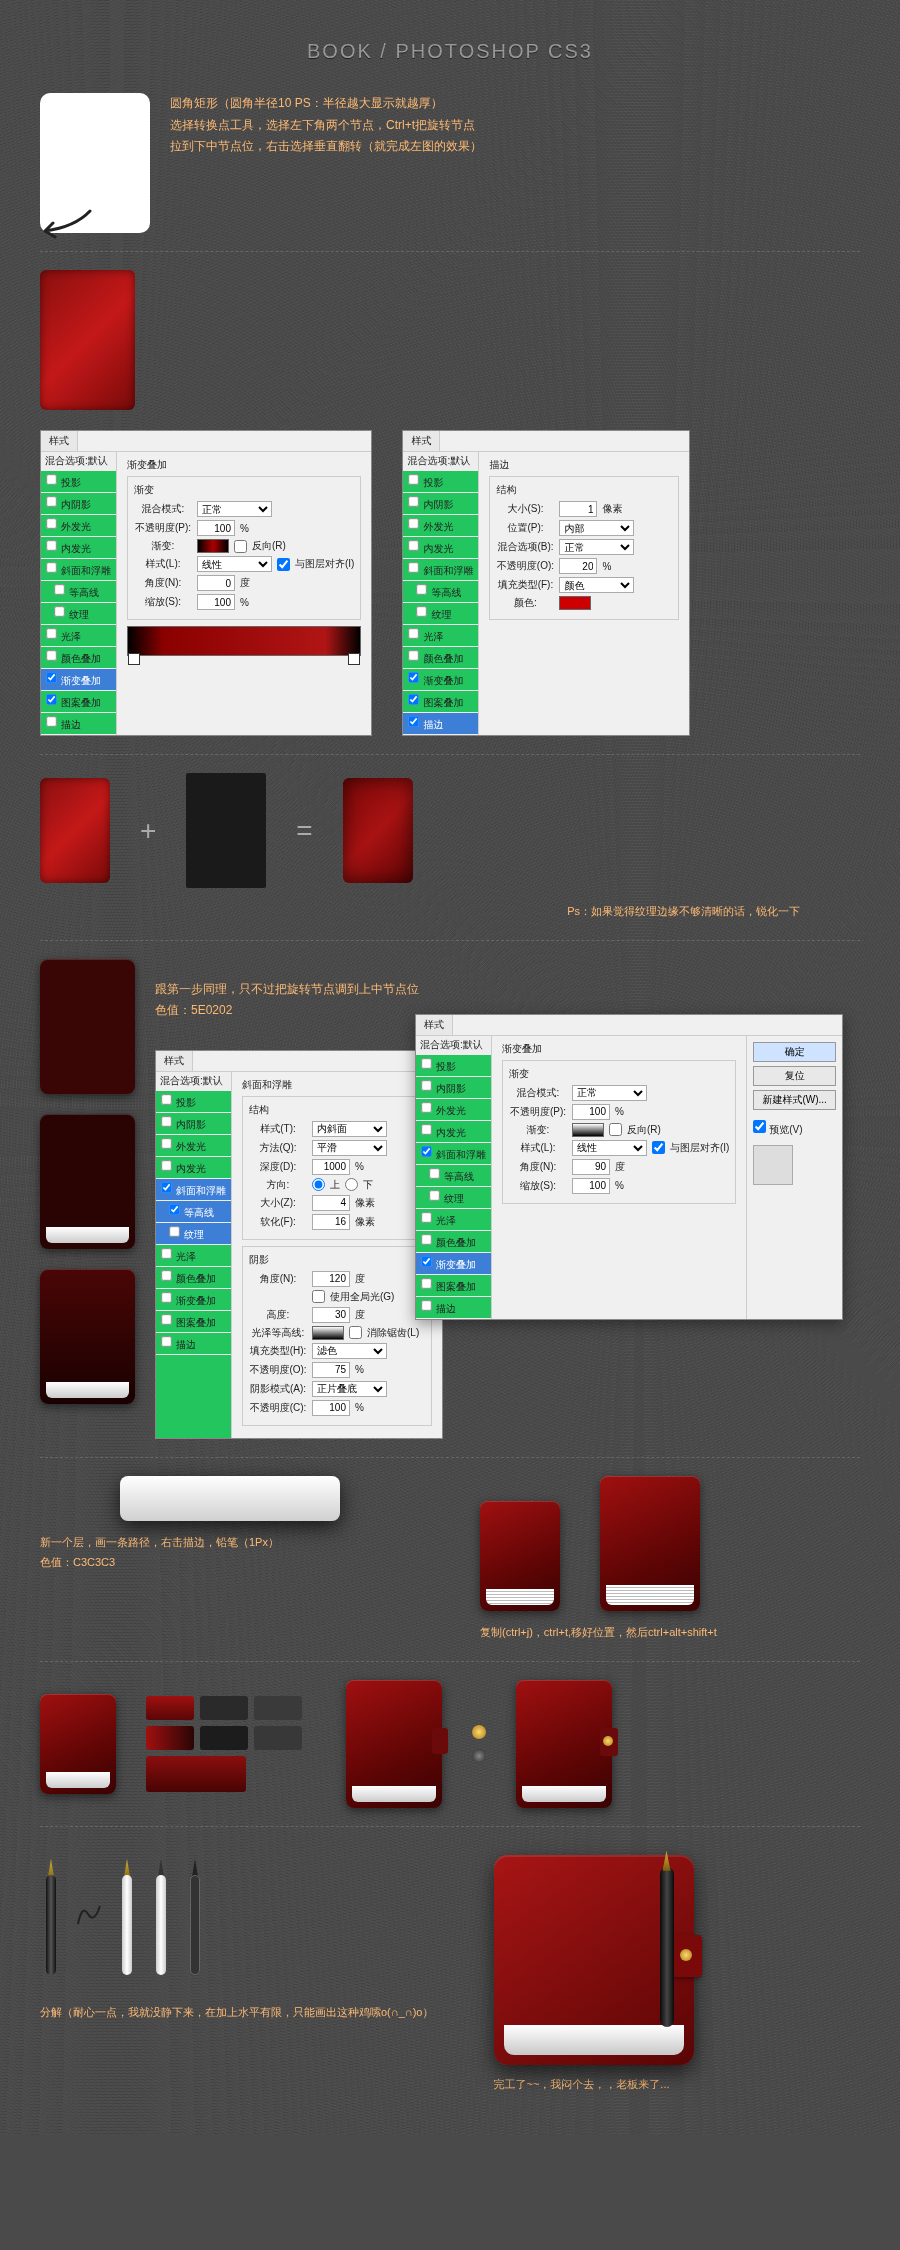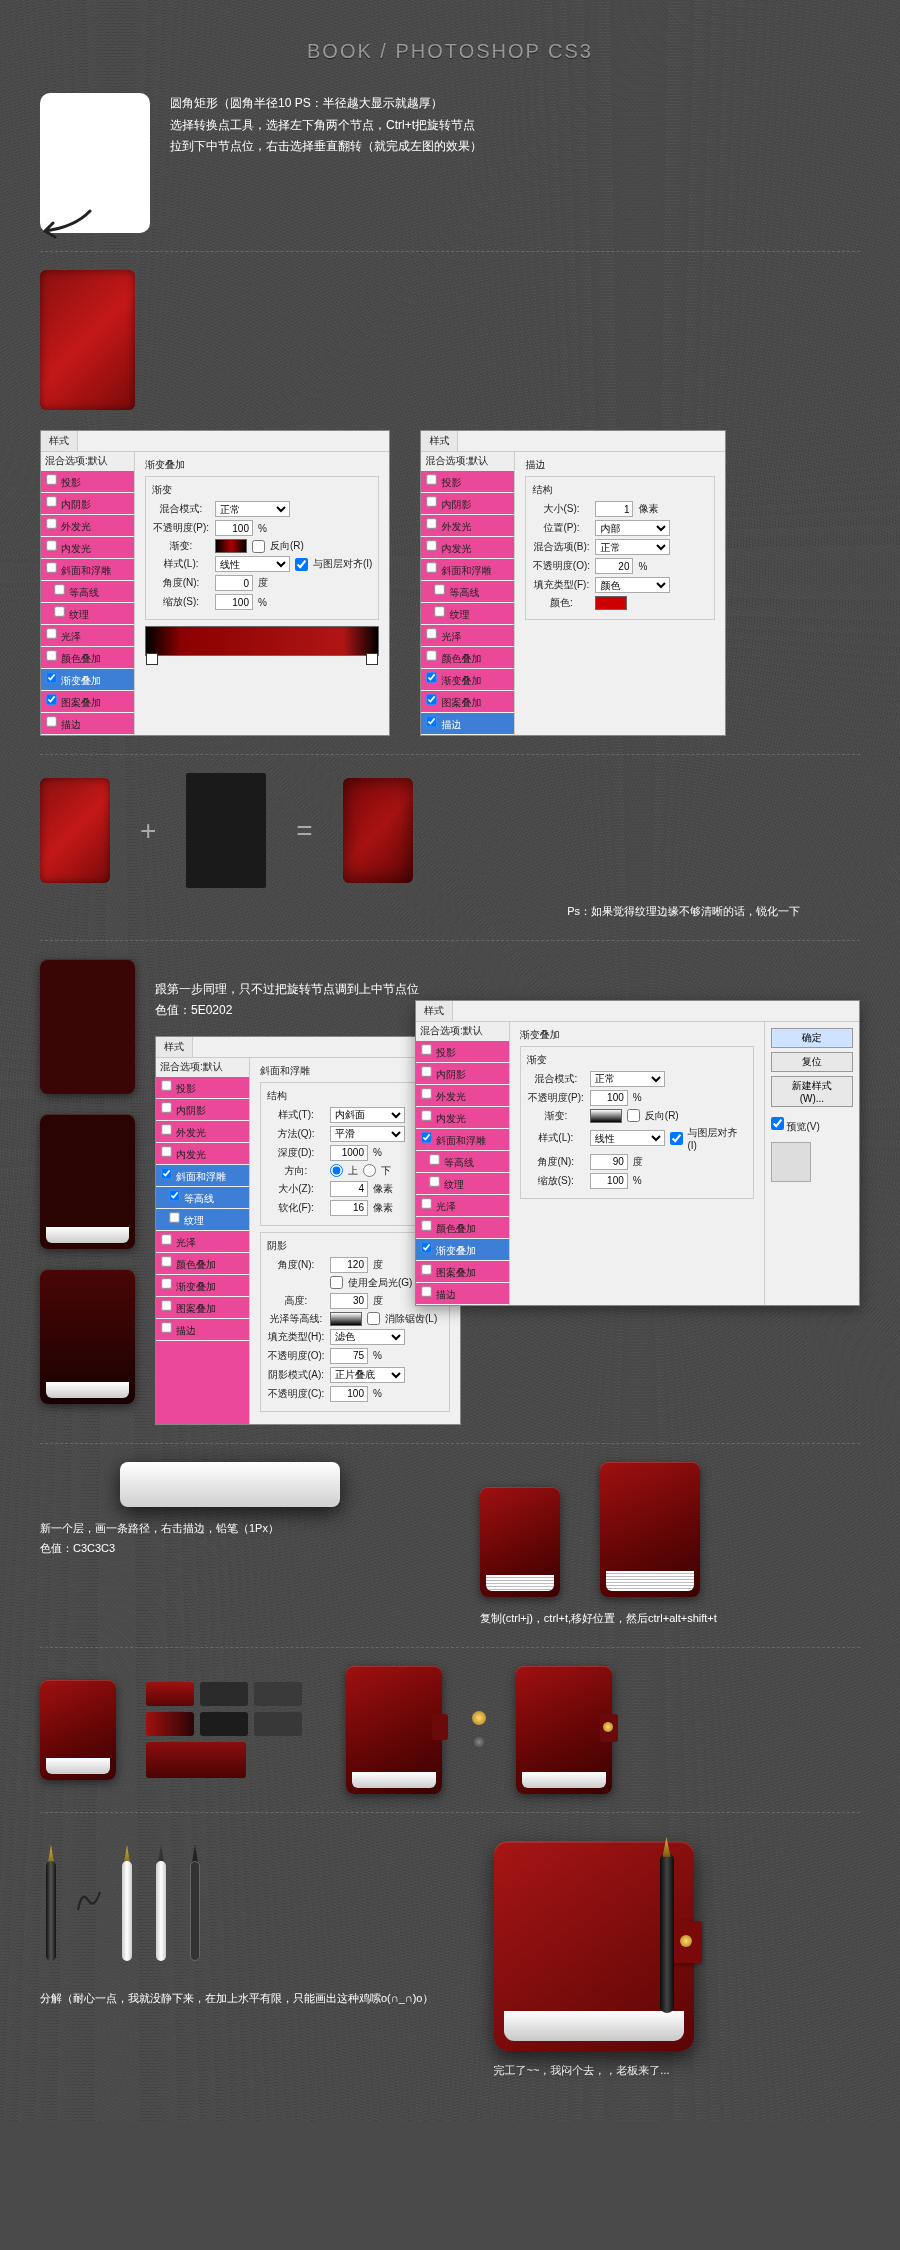--- a/index.html
+++ b/index.html
@@ -2,35 +2,35 @@
 <html><head>
 <meta charset="utf-8">
 <style>
 *{margin:0;padding:0;box-sizing:border-box}
 body{background:#4a4a4a;font-family:"Microsoft YaHei",sans-serif;font-size:11px;color:#aaa;width:900px;position:relative}
 .noise{position:absolute;inset:0;background-image:repeating-radial-gradient(circle at 13% 27%,rgba(0,0,0,.12) 0,transparent 1px,transparent 3px),repeating-radial-gradient(circle at 71% 53%,rgba(255,255,255,.05) 0,transparent 1px,transparent 3px);pointer-events:none}
 .header{text-align:center;padding:40px 0 30px;color:#999;font-size:20px;letter-spacing:2px;text-shadow:0 1px 0 #222}
 .sep{border:none;border-top:1px dashed #666;margin:18px 40px}
 .section{padding:0 40px;position:relative}
 .row{display:flex;align-items:flex-start;gap:20px}
-.caption{color:#ffffff;line-height:1.8;font-size:12px}
+.caption{color:#fdba74;line-height:1.8;font-size:12px}
 .caption.small{font-size:11px}
 .white-rect{width:110px;height:140px;background:#fff;border-radius:10px;position:relative}
 .arrow-drawn{position:absolute;bottom:-6px;left:-5px;width:60px;height:30px}
 .red-cover{width:95px;height:140px;background:linear-gradient(135deg,#8a0f0f,#c41818,#7a0a0a);border-radius:6px;box-shadow:inset 0 0 8px rgba(0,0,0,.5)}
 .red-cover.sm{width:70px;height:105px}
 .texture{width:80px;height:115px;background:#1a1a1a;border-radius:2px}
 .book{width:95px;height:135px;position:relative}
 .book-cover{position:absolute;inset:0;background:linear-gradient(155deg,#a01010,#600505 60%,#3a0202);border-radius:8px;box-shadow:0 3px 10px rgba(0,0,0,.5),inset 0 1px 0 rgba(255,255,255,.15)}
 .book-pages{position:absolute;bottom:6px;left:6px;right:6px;height:16px;background:linear-gradient(#fff,#ccc);border-radius:0 0 6px 6px}
 .panel{background:#f0f0f0;border:1px solid #888;font-size:10px;color:#222;display:inline-block}
 .panel-tabs{display:flex;border-bottom:1px solid #ccc}
 .panel-tab{padding:3px 8px;background:#e8e8e8;border-right:1px solid #ccc}
 .panel-body{display:flex}
-.style-list{width:94px;background:#ec4899;border-right:1px solid #ccc}
+.style-list{width:76px;background:#22c55e;border-right:1px solid #ccc}
 .style-list div{padding:2px 4px;border-bottom:1px solid #eee}
 .style-list .hdr{background:#eee;font-weight:500}
 .style-list .active{background:#3d7fd6;color:#fff}
 .style-list input[type=checkbox]{margin-right:3px;transform:scale(.8)}
 .style-props{padding:6px 10px;min-width:210px}
 .style-props .grp{border:1px solid #ccc;padding:6px;margin-bottom:6px}
 .style-props .grp-title{font-size:10px;margin-bottom:4px}
 .prop-row{display:flex;align-items:center;gap:5px;margin:3px 0;font-size:10px}
 .prop-row label{min-width:58px;text-align:center}
 .prop-row select,.prop-row input[type=text]{height:16px;font-size:10px;border:1px solid #aaa;background:#fff}
@@ -232,21 +232,21 @@
    <div class="book">
           <div class="book-cover" style="background:#2a0303"></div>
           <div class="book-pages"></div>
         </div>
    <div class="book">
           <div class="book-cover" style="background:linear-gradient(#4a0606,#1a0101)"></div>
           <div class="book-pages"></div>
         </div>
   </div>
   <div style="flex:1">
-   <div class="caption" style="margin:20px 0 14px">
+   <div class="caption" style="margin:20px 0 28px">
     <div>跟第一步同理，只不过把旋转节点调到上中节点位</div>
     <div>色值：5E0202</div>
    </div>
 
    <div style="position:relative">
     <div class="panel" style="position:relative;z-index:1">
      <div class="panel-tabs">
               <div class="panel-tab">样式</div>
             </div>
      <div class="panel-body">

